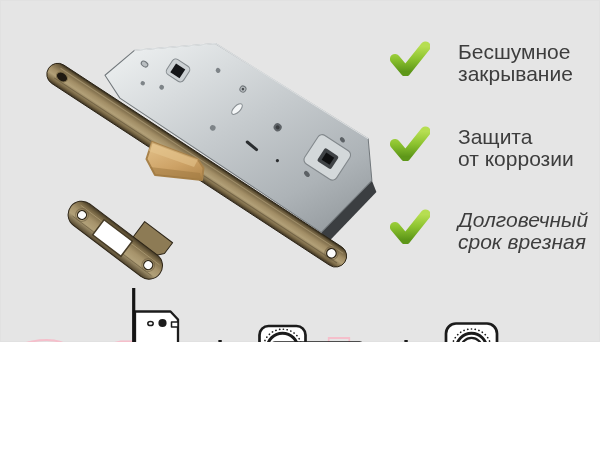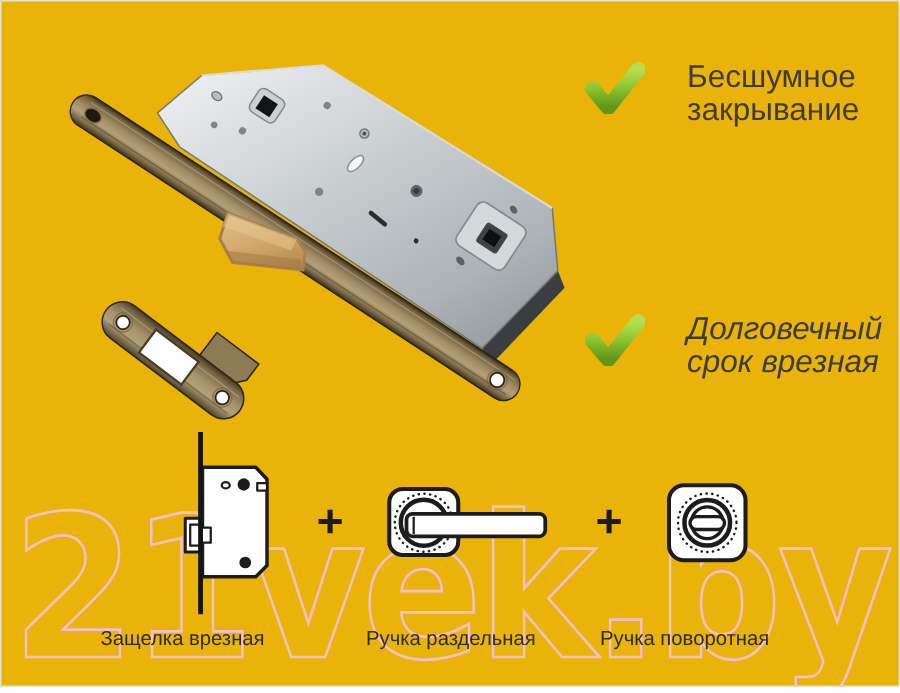--- a/index.html
+++ b/index.html
@@ -1,17 +1,17 @@
 <!DOCTYPE html>
 <html><head>
 <meta charset="utf-8">
 <style>
   html,body{margin:0;padding:0;background:#fff;}
   .stage{
-    position:relative;width:600px;height:458px;background:#eab308;overflow:hidden;
+    position:relative;width:600px;height:342px;background:#e5e5e5;overflow:hidden;
     font-family:"Liberation Sans","DejaVu Sans",sans-serif;
     box-shadow:inset 0 0 0 1px #e1e1e1;
   }
   .photo-svg{position:absolute;left:28px;top:28px;width:356px;height:256px;}
   .wm-svg{position:absolute;left:0;top:330px;width:600px;height:132px;}
   .diagram-svg{position:absolute;left:0;top:282px;width:600px;height:133px;}
   .feature{position:absolute;left:390px;display:flex;align-items:flex-start;}
   .feature .check{width:40px;height:35px;flex:0 0 auto;}
   .feature .ftext{margin-left:28px;font-size:21px;line-height:21.5px;color:#3d3d3d;}
   .f1{top:41px;} .f2{top:126px;} .f3{top:209px;font-style:italic;}
@@ -128,20 +128,29 @@
   <div class="feature f1">
     <svg class="check" viewBox="0 0 40 35">
       <path d="M5,18 L15.5,30.5 L35.5,5.5" fill="none" stroke="url(#gCheck)" stroke-width="10.2" stroke-linecap="round" stroke-linejoin="round"></path>
     </svg>
     <div class="ftext">
       <div>Бесшумное</div>
       <div>закрывание</div>
     </div>
   </div>
 
+  <div class="feature f2">
+    <svg class="check" viewBox="0 0 40 35">
+      <path d="M5,18 L15.5,30.5 L35.5,5.5" fill="none" stroke="url(#gCheck)" stroke-width="10.2" stroke-linecap="round" stroke-linejoin="round"></path>
+    </svg>
+    <div class="ftext">
+      <div>Защита</div>
+      <div>от коррозии</div>
+    </div>
+  </div>
 
   <div class="feature f3">
     <svg class="check" viewBox="0 0 40 35">
       <path d="M5,18 L15.5,30.5 L35.5,5.5" fill="none" stroke="url(#gCheck)" stroke-width="10.2" stroke-linecap="round" stroke-linejoin="round"></path>
     </svg>
     <div class="ftext">
       <div>Долговечный</div>
       <div>срок врезная</div>
     </div>
   </div>

